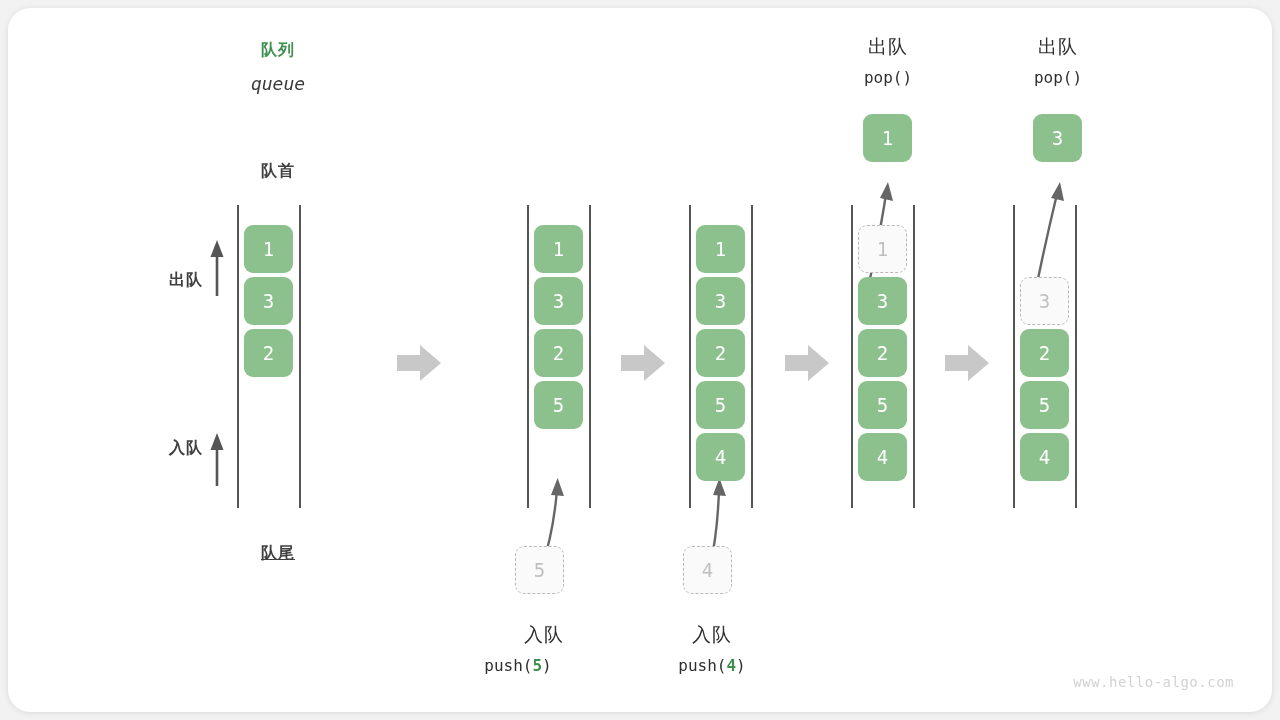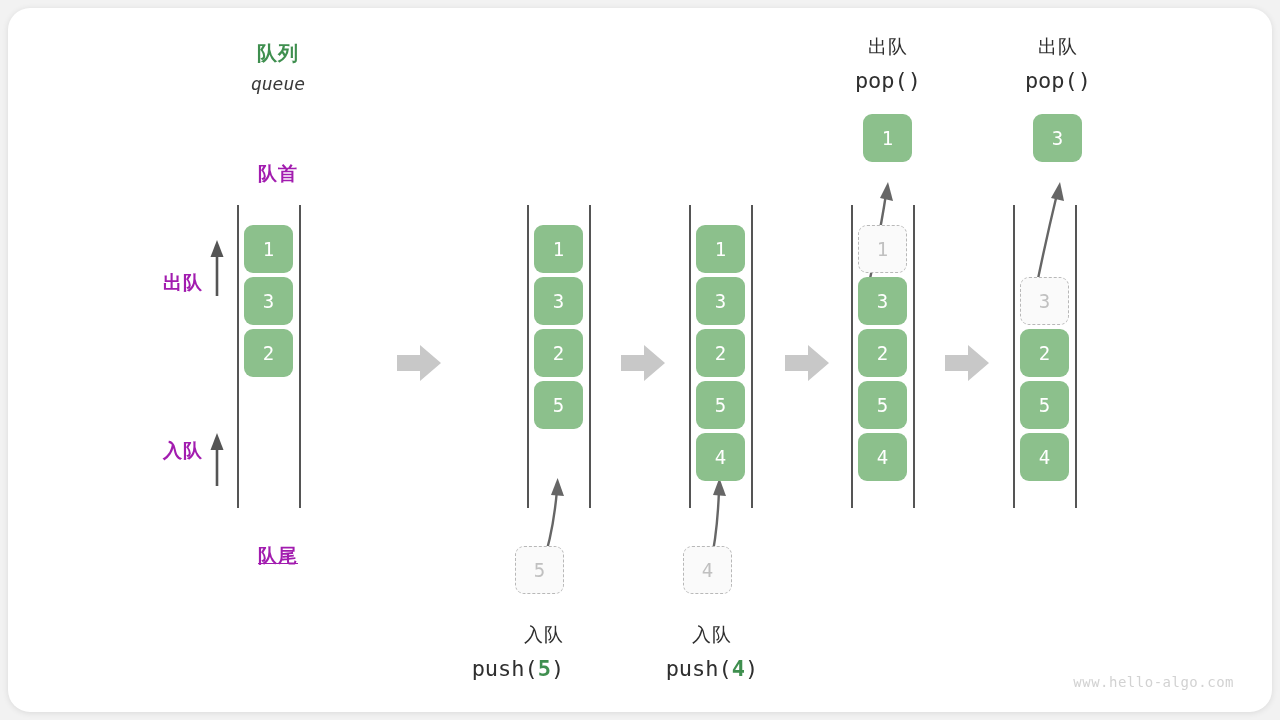--- a/index.html
+++ b/index.html
@@ -26,48 +26,48 @@
     width: 1264px;
     height: 704px;
     background: #ffffff;
     border-radius: 22px;
     box-shadow: 0 1px 6px rgba(0,0,0,0.10);
   }
   .abs { position: absolute; }
 
   
   .title-cn {
-    font-size: 20px;
+    font-size: 16px;
     font-weight: bold;
     color: #3f8f4f;
     text-align: center;
     letter-spacing: 1px;
   }
   .title-en {
     font-family: "DejaVu Sans Mono", "Liberation Mono", monospace;
     font-size: 18px;
     color: #3a3a3a;
     text-align: center;
   }
   .label-cn {
-    font-size: 19px;
+    font-size: 16px;
     font-weight: bold;
-    color: #a21caf;
+    color: #404040;
     text-align: center;
     letter-spacing: 1px;
   }
   .op-cn {
     font-size: 19px;
     color: #2f2f2f;
     text-align: center;
     letter-spacing: 1px;
   }
   .op-code {
     font-family: "DejaVu Sans Mono", "Liberation Mono", monospace;
-    font-size: 22px;
+    font-size: 16px;
     color: #2f2f2f;
     text-align: center;
     white-space: pre;
   }
   .op-code .arg {
     color: #3f8f4f;
     font-weight: bold;
   }
   .watermark {
     font-family: "DejaVu Sans Mono", "Liberation Mono", monospace;

